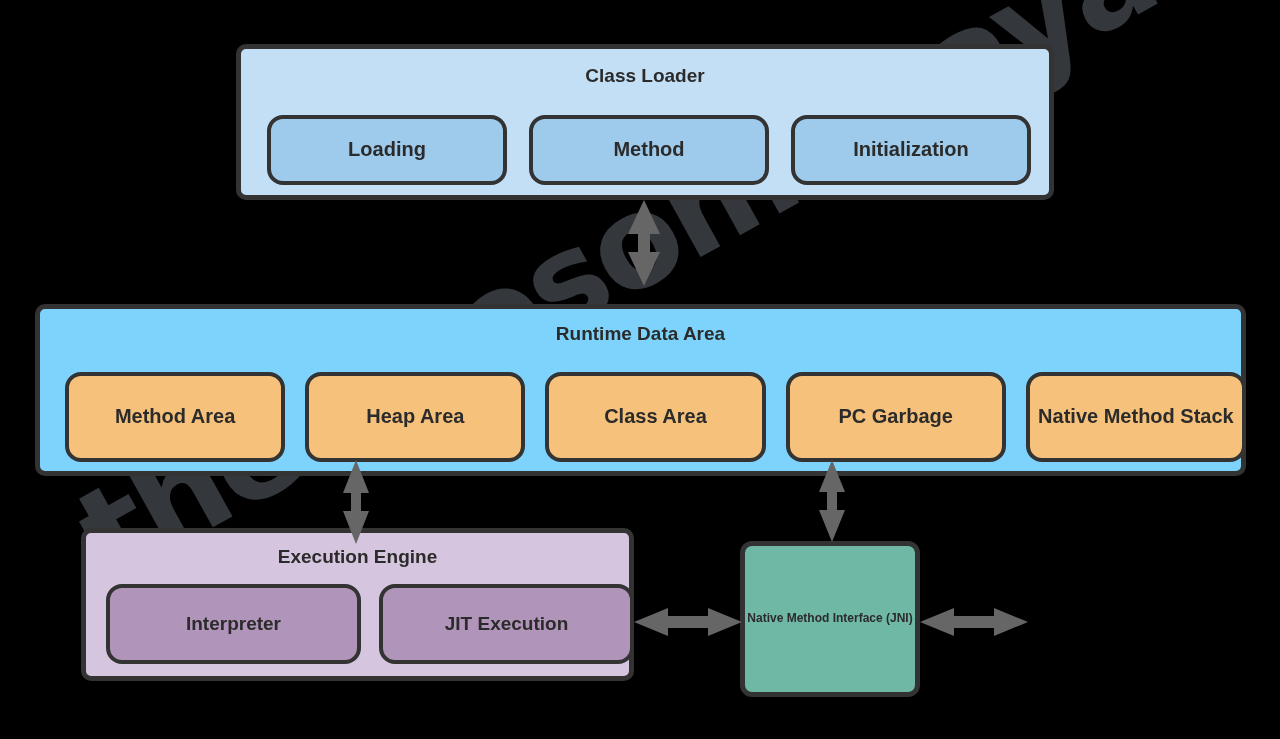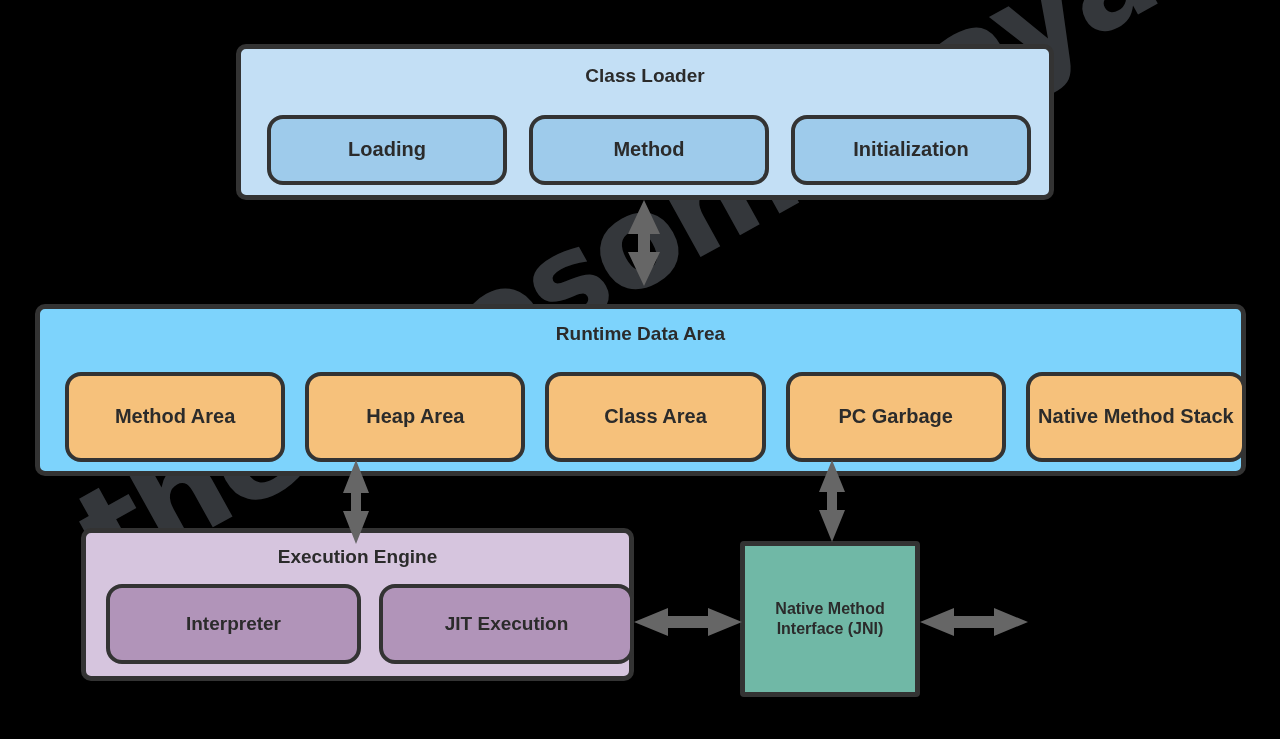--- a/index.html
+++ b/index.html
@@ -117,27 +117,27 @@
   #execution-engine .cell {
     flex: 1;
     background: #b194b9;
     font-size: 19px;
   }
 
   
   .solo-box {
     position: absolute;
     border: 5px solid #333333;
-    border-radius: 4px;
+    border-radius: 12px;
     background: #70b8a6;
     display: flex;
     align-items: center;
     justify-content: center;
     text-align: center;
-    font-size: 16px;
+    font-size: 12px;
     font-weight: bold;
     color: #2b2b2b;
     line-height: 1.28;
     z-index: 10;
   }
   #native-method-interface {
     left: 740px; top: 541px;
     width: 180px; height: 156px;
   }
   #native-method-library {

